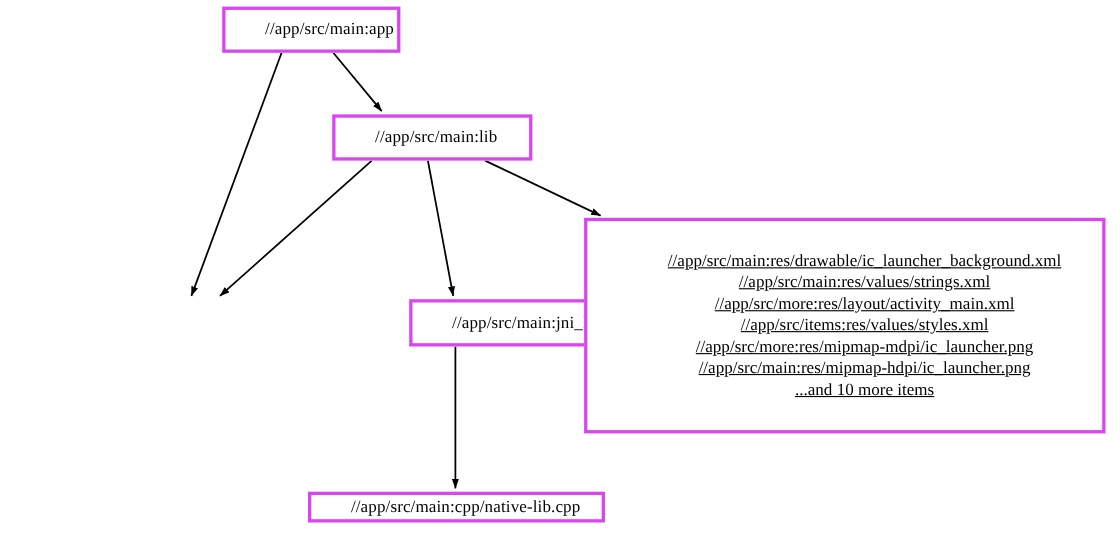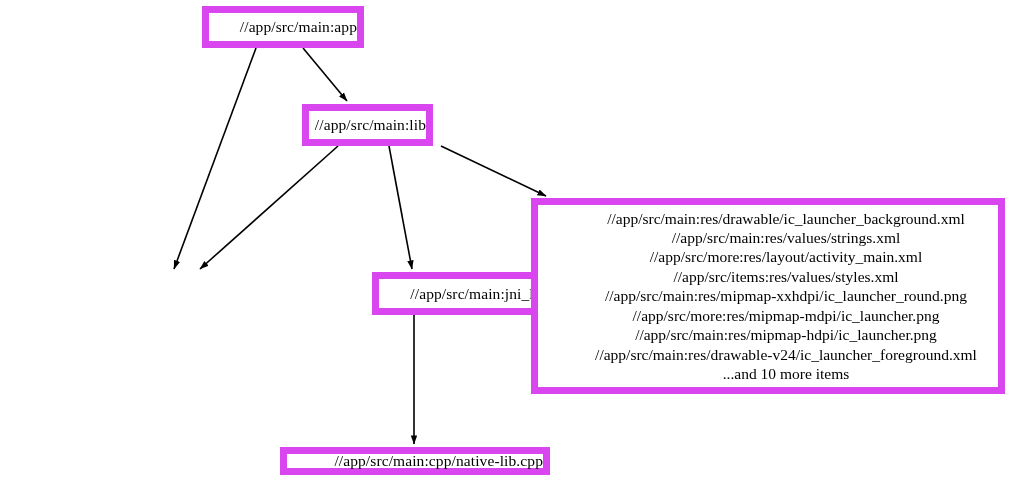--- a/index.html
+++ b/index.html
@@ -26,25 +26,25 @@
     position: absolute;
     left: 0;
     top: 0;
     width: 1018px;
     height: 496px;
     pointer-events: none;
   }
   .node {
     position: absolute;
     box-sizing: border-box;
-    border: 7px solid #d946ef;
+    border: 3px solid #d946ef;
     background: #ffffff;
     display: flex;
     align-items: center;
-    justify-content: flex-end;
+    justify-content: flex-start;
     text-align: center;
     line-height: 1.0;
     padding-left: 36px;
   }
   .node-label {
     font-size: 15.5px;
     white-space: nowrap;
     letter-spacing: 0.1px;
   }
   .node-multiline {
@@ -52,25 +52,26 @@
     text-align: center;
     width: 100%;
     padding: 0 4px;
     box-sizing: border-box;
   }
   .node-multiline .ml-line {
     display: block;
     font-size: 15.5px;
     line-height: 19.4px;
     white-space: nowrap;
+    text-decoration: underline;
   }
 
   
   #node-app        { left: 202px; top: 6px;   width: 162px; height: 42px; }
-  #node-lib        { left: 302px; top: 104px; width: 131px; height: 42px; }
+  #node-lib        { left: 302px; top: 104px; width: 182px; height: 42px; }
   #node-manifest   { left: 5px;   top: 272px; width: 299px; height: 43px; }
   #node-jni-lib    { left: 324px; top: 272px; width: 181px; height: 43px; margin-left: 48px; }
   #node-res-group  { left: 531px; top: 198px; width: 474px; height: 196px;
                      align-items: center; }
   #node-native-lib { left: 280px; top: 447px; width: 270px; height: 28px; }
 </style>
 </head>
 <body>
 
 <div id="graph-canvas">
@@ -111,21 +112,19 @@
   <div class="node" id="node-native-lib">
     <span class="node-label">//app/src/main:cpp/native-lib.cpp</span>
   </div>
 
   <div class="node" id="node-res-group">
     <span class="node-multiline" id="res-group-lines">
         <span class="ml-line">//app/src/main:res/drawable/ic_launcher_background.xml</span>
         <span class="ml-line">//app/src/main:res/values/strings.xml</span>
         <span class="ml-line">//app/src/more:res/layout/activity_main.xml</span>
         <span class="ml-line">//app/src/items:res/values/styles.xml</span>
-        <span class="ml-line">//app/src/main:res/mipmap-xxhdpi/ic_launcher_round.png</span>
         <span class="ml-line">//app/src/more:res/mipmap-mdpi/ic_launcher.png</span>
         <span class="ml-line">//app/src/main:res/mipmap-hdpi/ic_launcher.png</span>
-        <span class="ml-line">//app/src/main:res/drawable-v24/ic_launcher_foreground.xml</span>
         <span class="ml-line">...and 10 more items</span>
       </span>
   </div>
 
 </div>
 
 </body></html>

